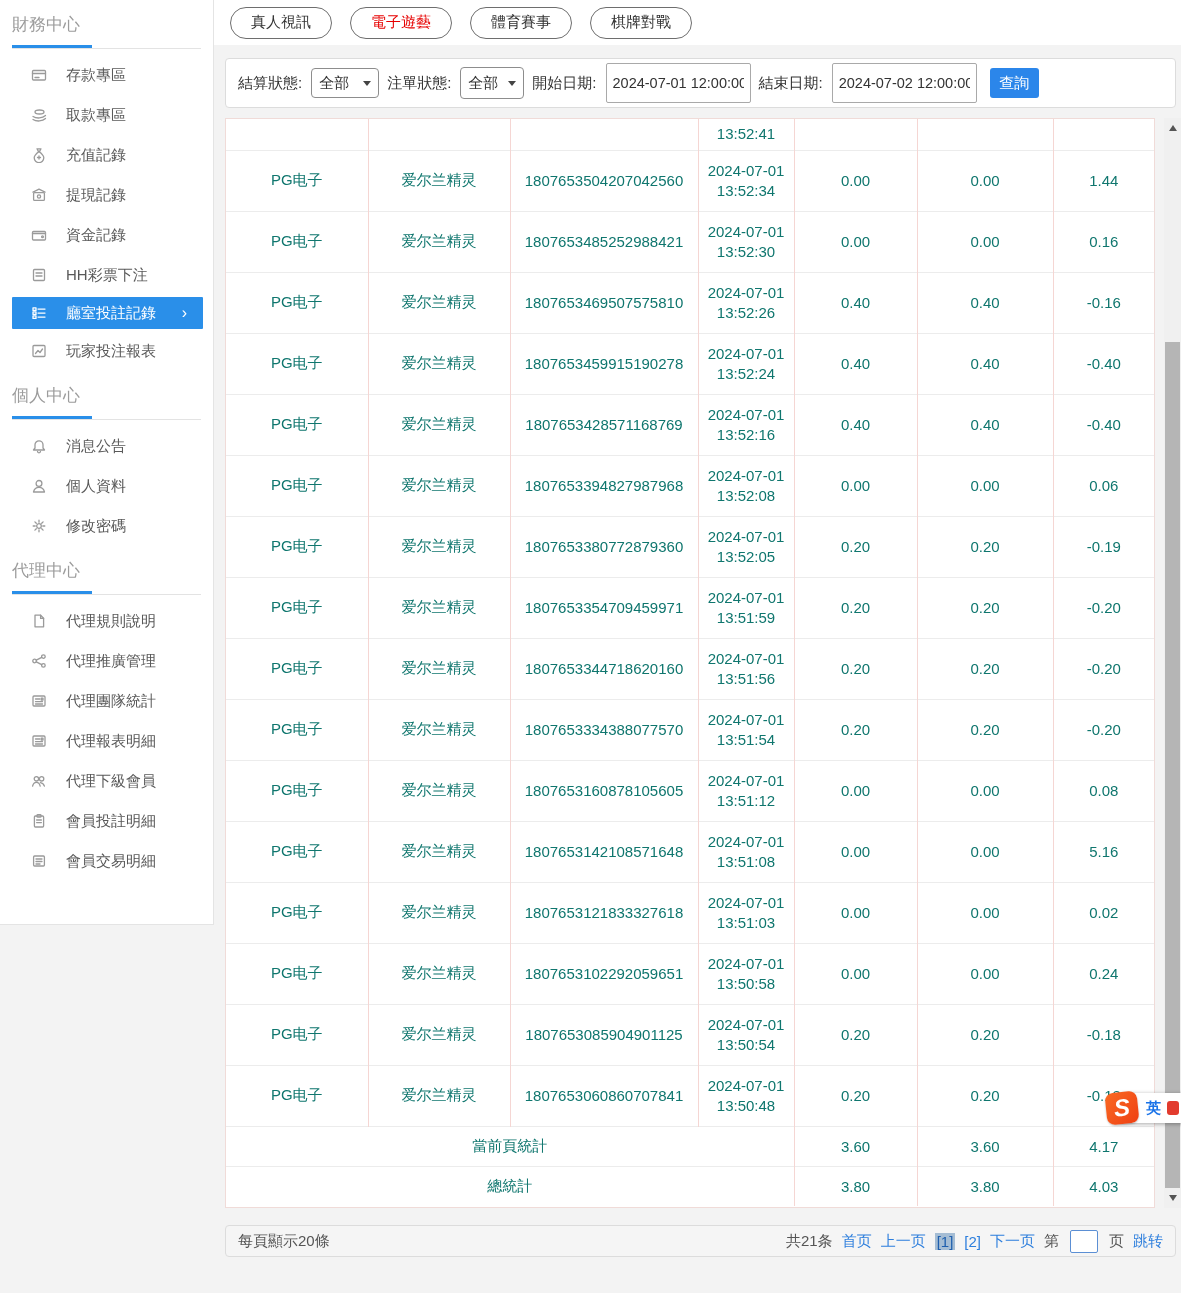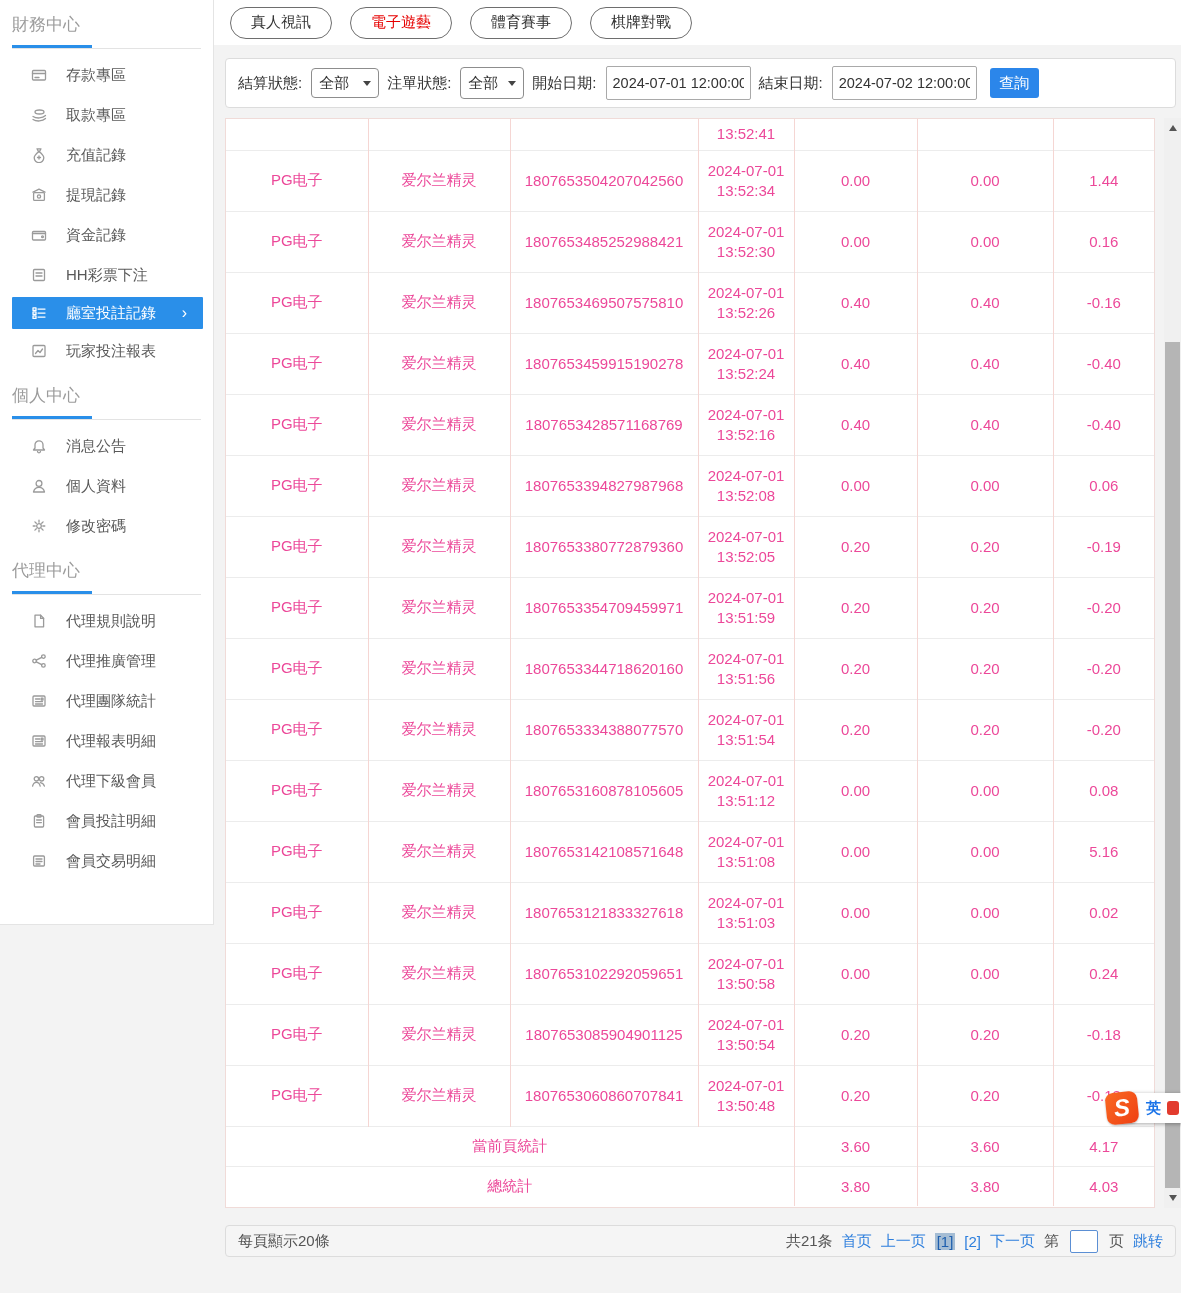--- a/index.html
+++ b/index.html
@@ -57,34 +57,34 @@
     display:flex;align-items:center;padding:0 8px;font-size:15px;color:#333;gap:4px;
   }
   .f-label{margin-left:4px;}
   .f-select{
     height:30px;border:1px solid #8d8d8d;border-radius:4px;background:#fff;
     display:inline-flex;align-items:center;gap:10px;padding:0 7px;margin-left:5px;cursor:pointer;
   }
   .f-select .car{width:0;height:0;border-left:4px solid transparent;border-right:4px solid transparent;border-top:5px solid #444;}
   .f-select.wide{width:68px;box-sizing:border-box;justify-content:space-between;}
   .f-input{
-    height:28px;width:145px;border:1px solid #a9a9a9;border-radius:2px;font-size:14.5px;color:#333;
-    font-family:inherit;padding:16px 6px;margin-left:5px;box-sizing:border-box;background:#fff;
+    height:40px;width:145px;border:1px solid #a9a9a9;border-radius:2px;font-size:14.5px;color:#333;
+    font-family:inherit;padding:10px 6px;margin-left:5px;box-sizing:border-box;background:#fff;
   }
   .f-btn{
     margin-left:9px;width:49px;height:30px;background:#2b86ea;color:#fff;border:none;border-radius:3px;
     font-size:15px;font-family:inherit;cursor:pointer;
   }
 
   
   .table-box{
     position:absolute;left:11px;top:118px;width:930px;height:1090px;background:#fff;
     border:1px solid #f0dbd8;box-sizing:border-box;overflow:hidden;
   }
-  table.bet{width:100%;border-collapse:collapse;table-layout:fixed;font-size:15px;color:#ec4899;}
+  table.bet{width:100%;border-collapse:collapse;table-layout:fixed;font-size:15px;color:#0f766e;}
   table.bet td{
     text-align:center;border-top:1px solid #ececec;border-left:1px solid #f5d6d3;
     padding:0 2px;overflow:hidden;white-space:nowrap;
   }
   table.bet tr td:first-child{border-left:none;}
   table.bet tr:first-child td{border-top:none;}
   tr.trow{height:61px;}
   tr.partial{height:31px;}
   tr.sumrow{height:40px;}
   td .d1,td .d2{line-height:20px;}

